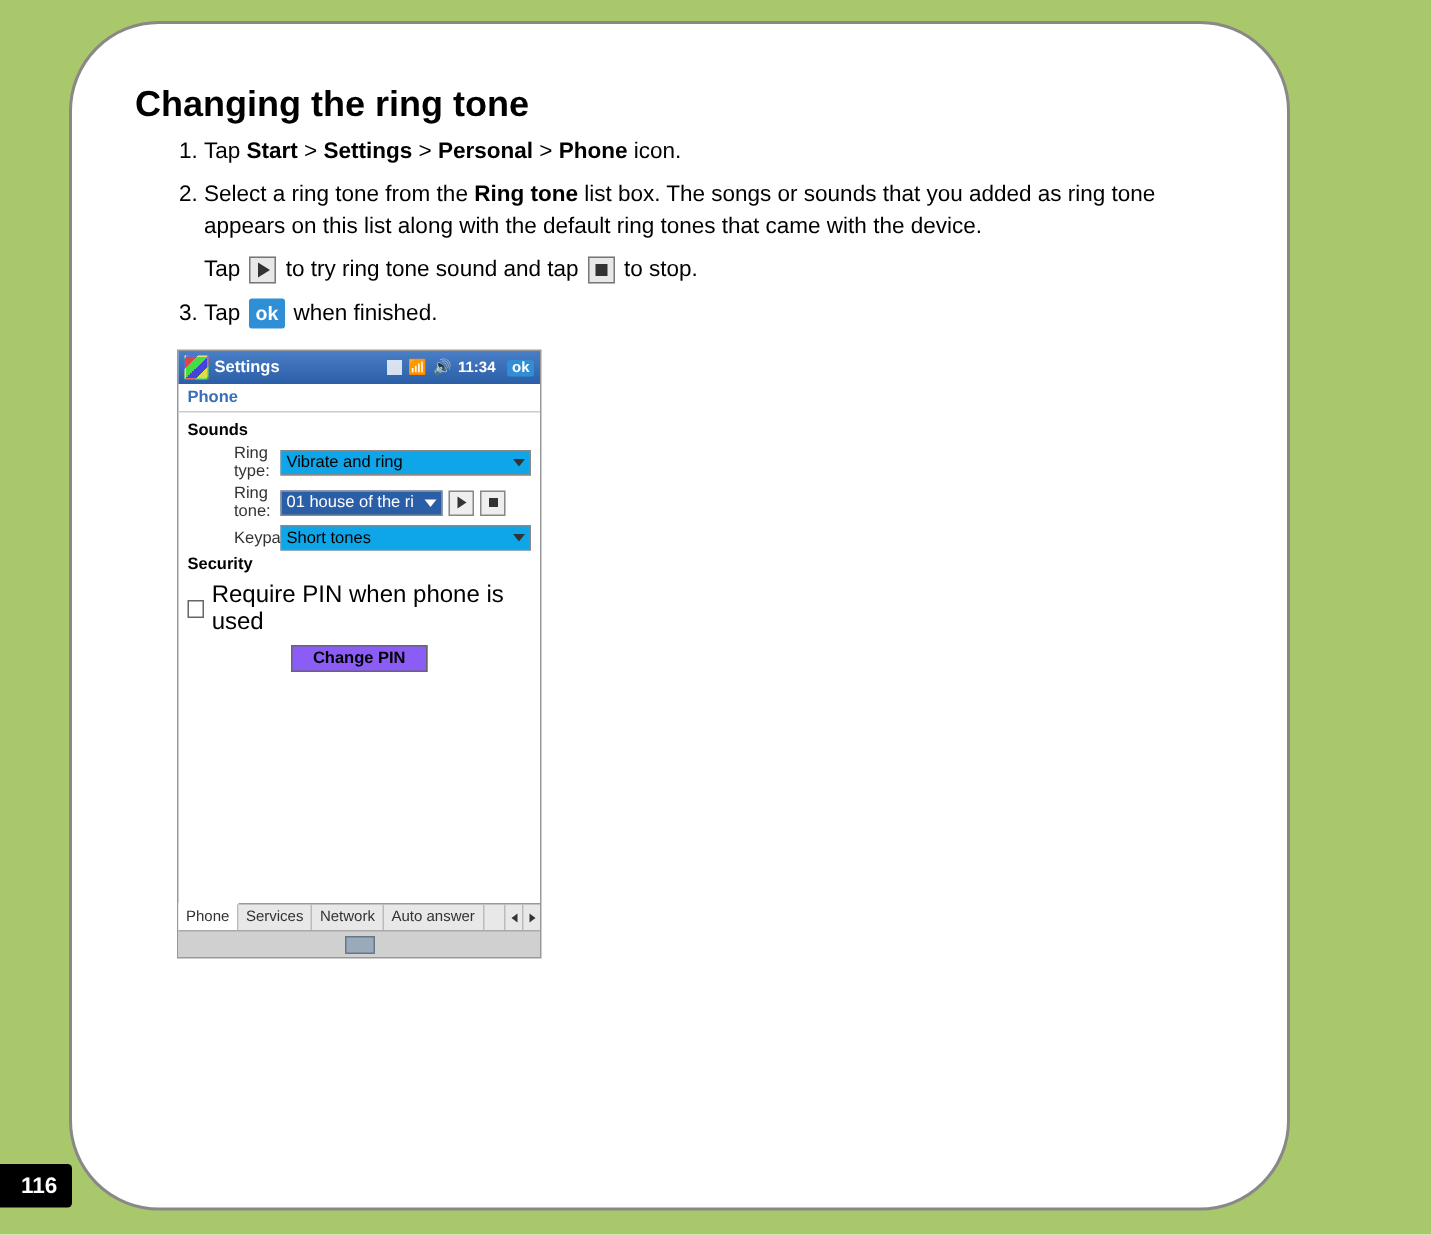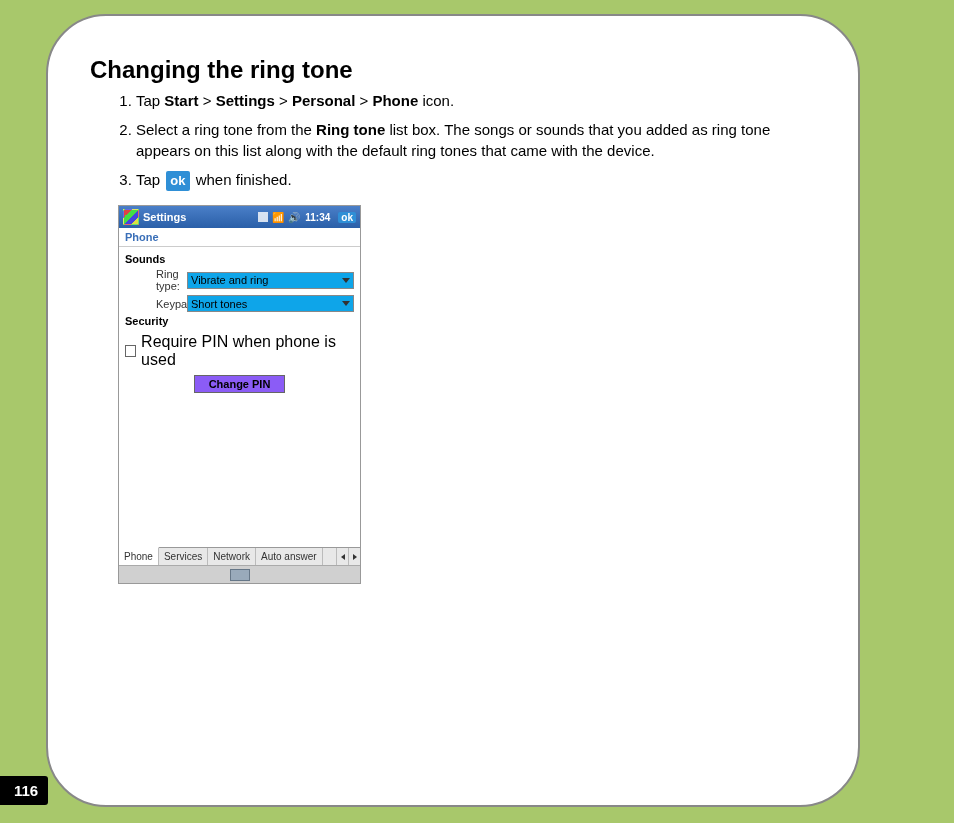--- a/index.html
+++ b/index.html
@@ -226,20 +226,23 @@
 
 <div class="page">
   <h2 class="title">Changing the ring tone</h2>
 
   <ol class="steps">
     <li>
       <span>Tap </span><b>Start</b><span> &gt; </span><b>Settings</b><span> &gt; </span><b>Personal</b><span> &gt; </span><b>Phone</b><span> icon.</span>
     </li>
     <li>
       <span>Select a ring tone from the </span><b>Ring tone</b><span> list box. The songs or sounds that you added as ring tone appears on this list along with the default ring tones that came with the device.</span>
+      <div class="sub">
+        <span>Tap </span><span class="inline-icon play"></span><span> to try ring tone sound and tap </span><span class="inline-icon stop"></span><span> to stop.</span>
+      </div>
     </li>
     <li>
       <span>Tap </span><span class="inline-ok">ok</span><span> when finished.</span>
     </li>
   </ol>
 
   <div class="device">
     <div class="dev-titlebar">
       <span class="dev-flag"></span>
       <span class="dev-title-text">Settings</span>
@@ -256,20 +259,29 @@
       <div class="section-label">Sounds</div>
 
       <div class="form-row">
         <span class="lbl">Ring type:</span>
         <div class="combo">
           <span>Vibrate and ring</span>
           <span class="arrow"></span>
         </div>
       </div>
 
+      <div class="form-row">
+        <span class="lbl">Ring tone:</span>
+        <div class="combo selected" style="flex:0 0 108px;">
+          <span>01 house of the ri</span>
+          <span class="arrow"></span>
+        </div>
+        <div class="mini-btn play"></div>
+        <div class="mini-btn stop"></div>
+      </div>
 
       <div class="form-row">
         <span class="lbl">Keypad:</span>
         <div class="combo">
           <span>Short tones</span>
           <span class="arrow"></span>
         </div>
       </div>
 
       <div class="section-label">Security</div>

